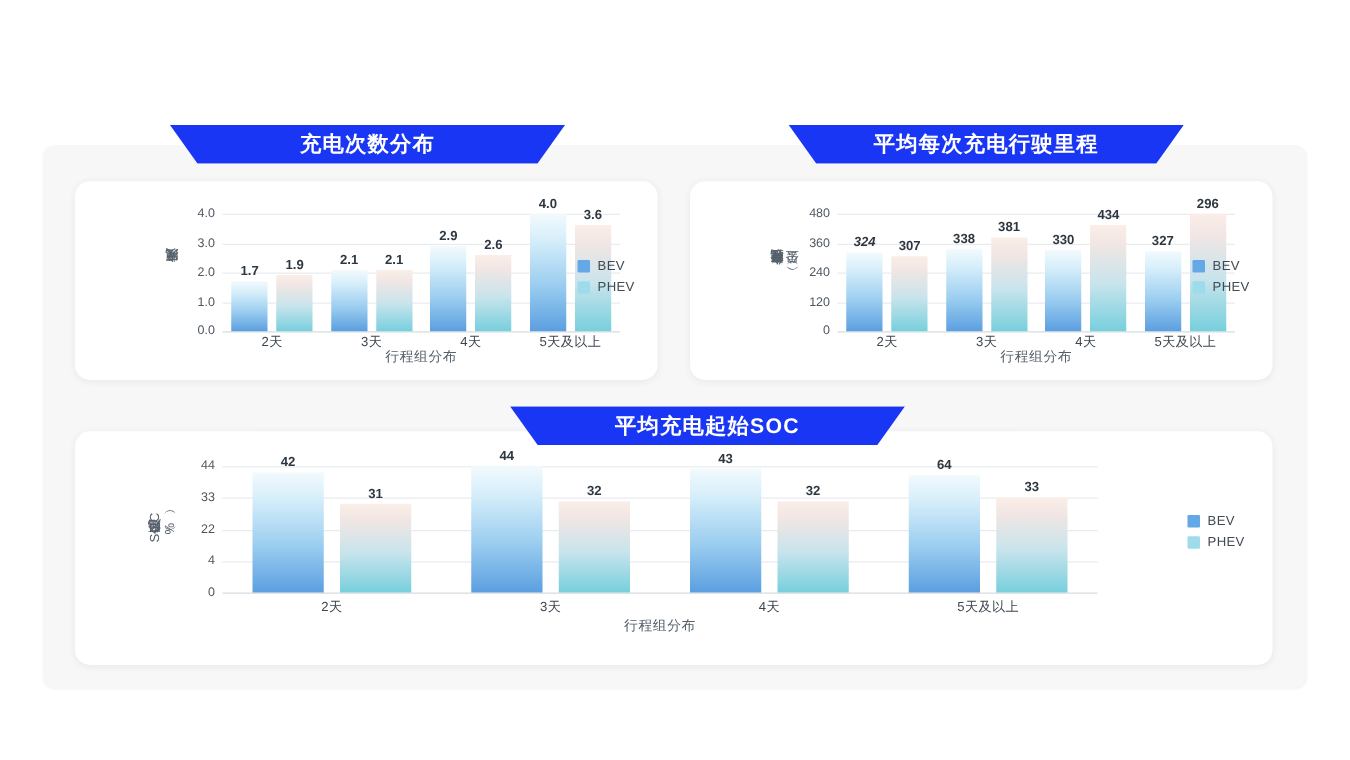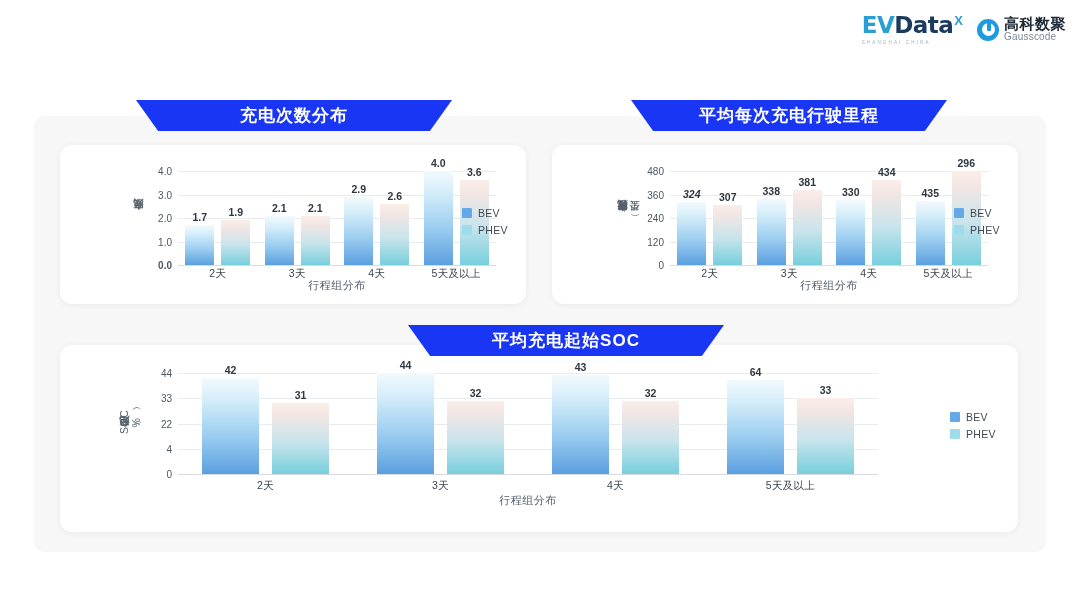--- a/index.html
+++ b/index.html
@@ -113,43 +113,27 @@
   .legend-swatch { width: 10px; height: 10px; border-radius: 1px; flex: none; }
   .legend-swatch.bev  { background: #64a8e8; }
   .legend-swatch.phev { background: #9edceb; }
   .legend-label { font-size: 10.5px; color: #414a53; letter-spacing: 0.3px; }
 </style>
 </head>
 <body>
 
 <div class="page">
 
-  <div class="brandbar">
-    <div class="logo-evdata">
-      <div class="logo-evdata-row">
-        <span class="logo-evdata-main"><span class="ev">EV</span><span>Data</span></span>
-        <span class="logo-evdata-x">X</span>
-      </div>
-      <div class="logo-evdata-sub">SHANGHAI CHINA</div>
-    </div>
-    <div class="logo-gauss">
-      <div class="gauss-mark"></div>
-      <div class="gauss-text">
-        <span class="gauss-cn">高科数聚</span>
-        <span class="gauss-en">Gausscode</span>
-      </div>
-    </div>
-  </div>
 
   <div class="outer-panel"></div>
 
   <div class="card" id="card-1">
     <div class="chart">
         <div class="axisline" style="left: 118px; top: 120px; width: 318px;"></div>
-        <div class="ytick" style="left: 78px; width: 34px; top: 120px; font-weight: bold;">0.0</div>
+        <div class="ytick" style="left: 78px; width: 34px; top: 120px;">0.0</div>
         <div class="gridline" style="left: 118px; top: 96.5px; width: 318px;"></div>
         <div class="ytick" style="left: 78px; width: 34px; top: 96.5px;">1.0</div>
         <div class="gridline" style="left: 118px; top: 73px; width: 318px;"></div>
         <div class="ytick" style="left: 78px; width: 34px; top: 73px;">2.0</div>
         <div class="gridline" style="left: 118px; top: 49.5px; width: 318px;"></div>
         <div class="ytick" style="left: 78px; width: 34px; top: 49.5px;">3.0</div>
         <div class="gridline" style="left: 118px; top: 26px; width: 318px;"></div>
         <div class="ytick" style="left: 78px; width: 34px; top: 26px;">4.0</div>
         <div class="ylabel" style="left: 72px; top: 32px; height: 82px;">充电频次</div>
         <div class="xlabel" style="left: 118px; top: 133px; width: 318px;">行程组分布</div>
@@ -210,21 +194,21 @@
         <div class="barval" style="left: 219.25px; top: 39.8083px;">338</div>
         <div class="bar phev" style="left: 240.75px; width: 29px; height: 74.6125px; bottom: auto; top: 45.3875px;"></div>
         <div class="barval" style="left: 255.25px; top: 31.3875px;">381</div>
         <div class="xtick" style="left: 277px; width: 79.5px; top: 122px;">4天</div>
         <div class="bar bev" style="left: 284.25px; width: 29px; height: 64.625px; bottom: auto; top: 55.375px;"></div>
         <div class="barval" style="left: 298.75px; top: 41.375px;">330</div>
         <div class="bar phev" style="left: 320.25px; width: 29px; height: 84.9917px; bottom: auto; top: 35.0083px;"></div>
         <div class="barval" style="left: 334.75px; top: 21.0083px;">434</div>
         <div class="xtick" style="left: 356.5px; width: 79.5px; top: 122px;">5天及以上</div>
         <div class="bar bev" style="left: 363.75px; width: 29px; height: 64.0375px; bottom: auto; top: 55.9625px;"></div>
-        <div class="barval" style="left: 378.25px; top: 41.9625px;">435</div>
+        <div class="barval" style="left: 378.25px; top: 41.9625px;">327</div>
         <div class="bar phev" style="left: 399.75px; width: 29px; height: 93.6083px; bottom: auto; top: 26.3917px;"></div>
         <div class="barval" style="left: 414.25px; top: 12.3917px;">296</div>
         <div class="legend" style="left: 402px; top: 62px;">
           <div class="legend-row">
             <span class="legend-swatch bev"></span>
             <span class="legend-label">BEV</span>
           </div>
           <div class="legend-row">
             <span class="legend-swatch phev"></span>
             <span class="legend-label">PHEV</span>

